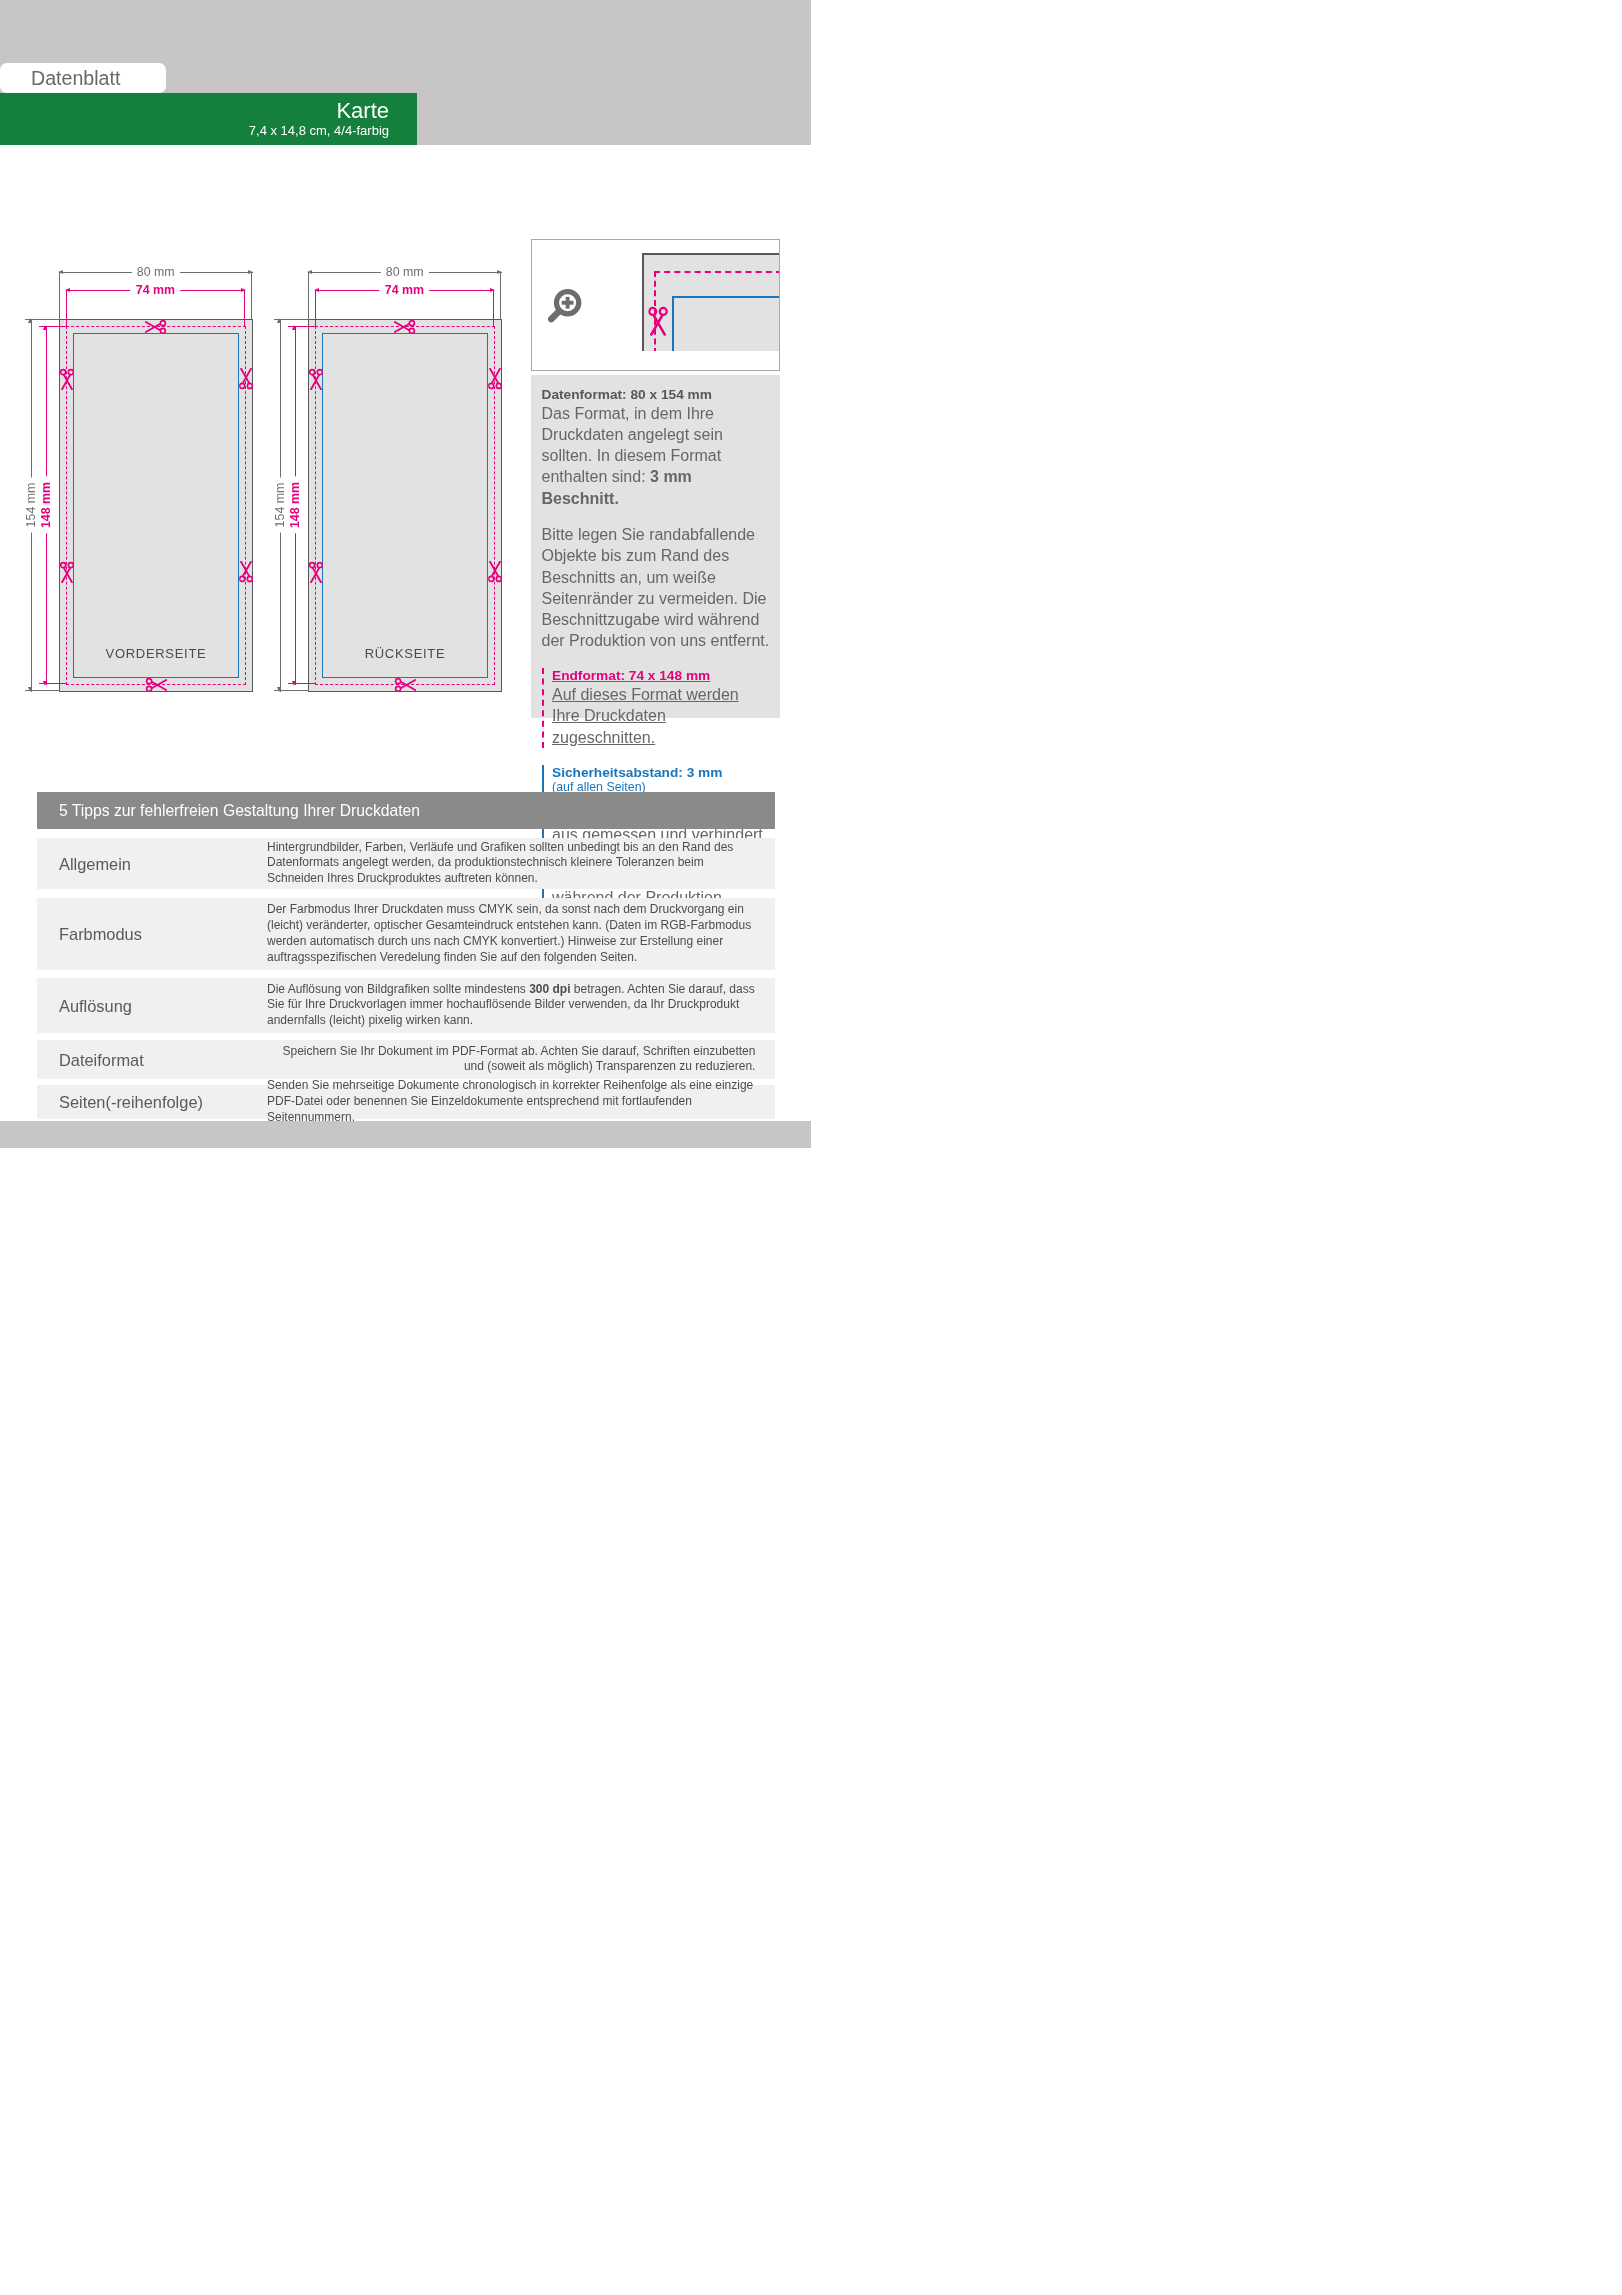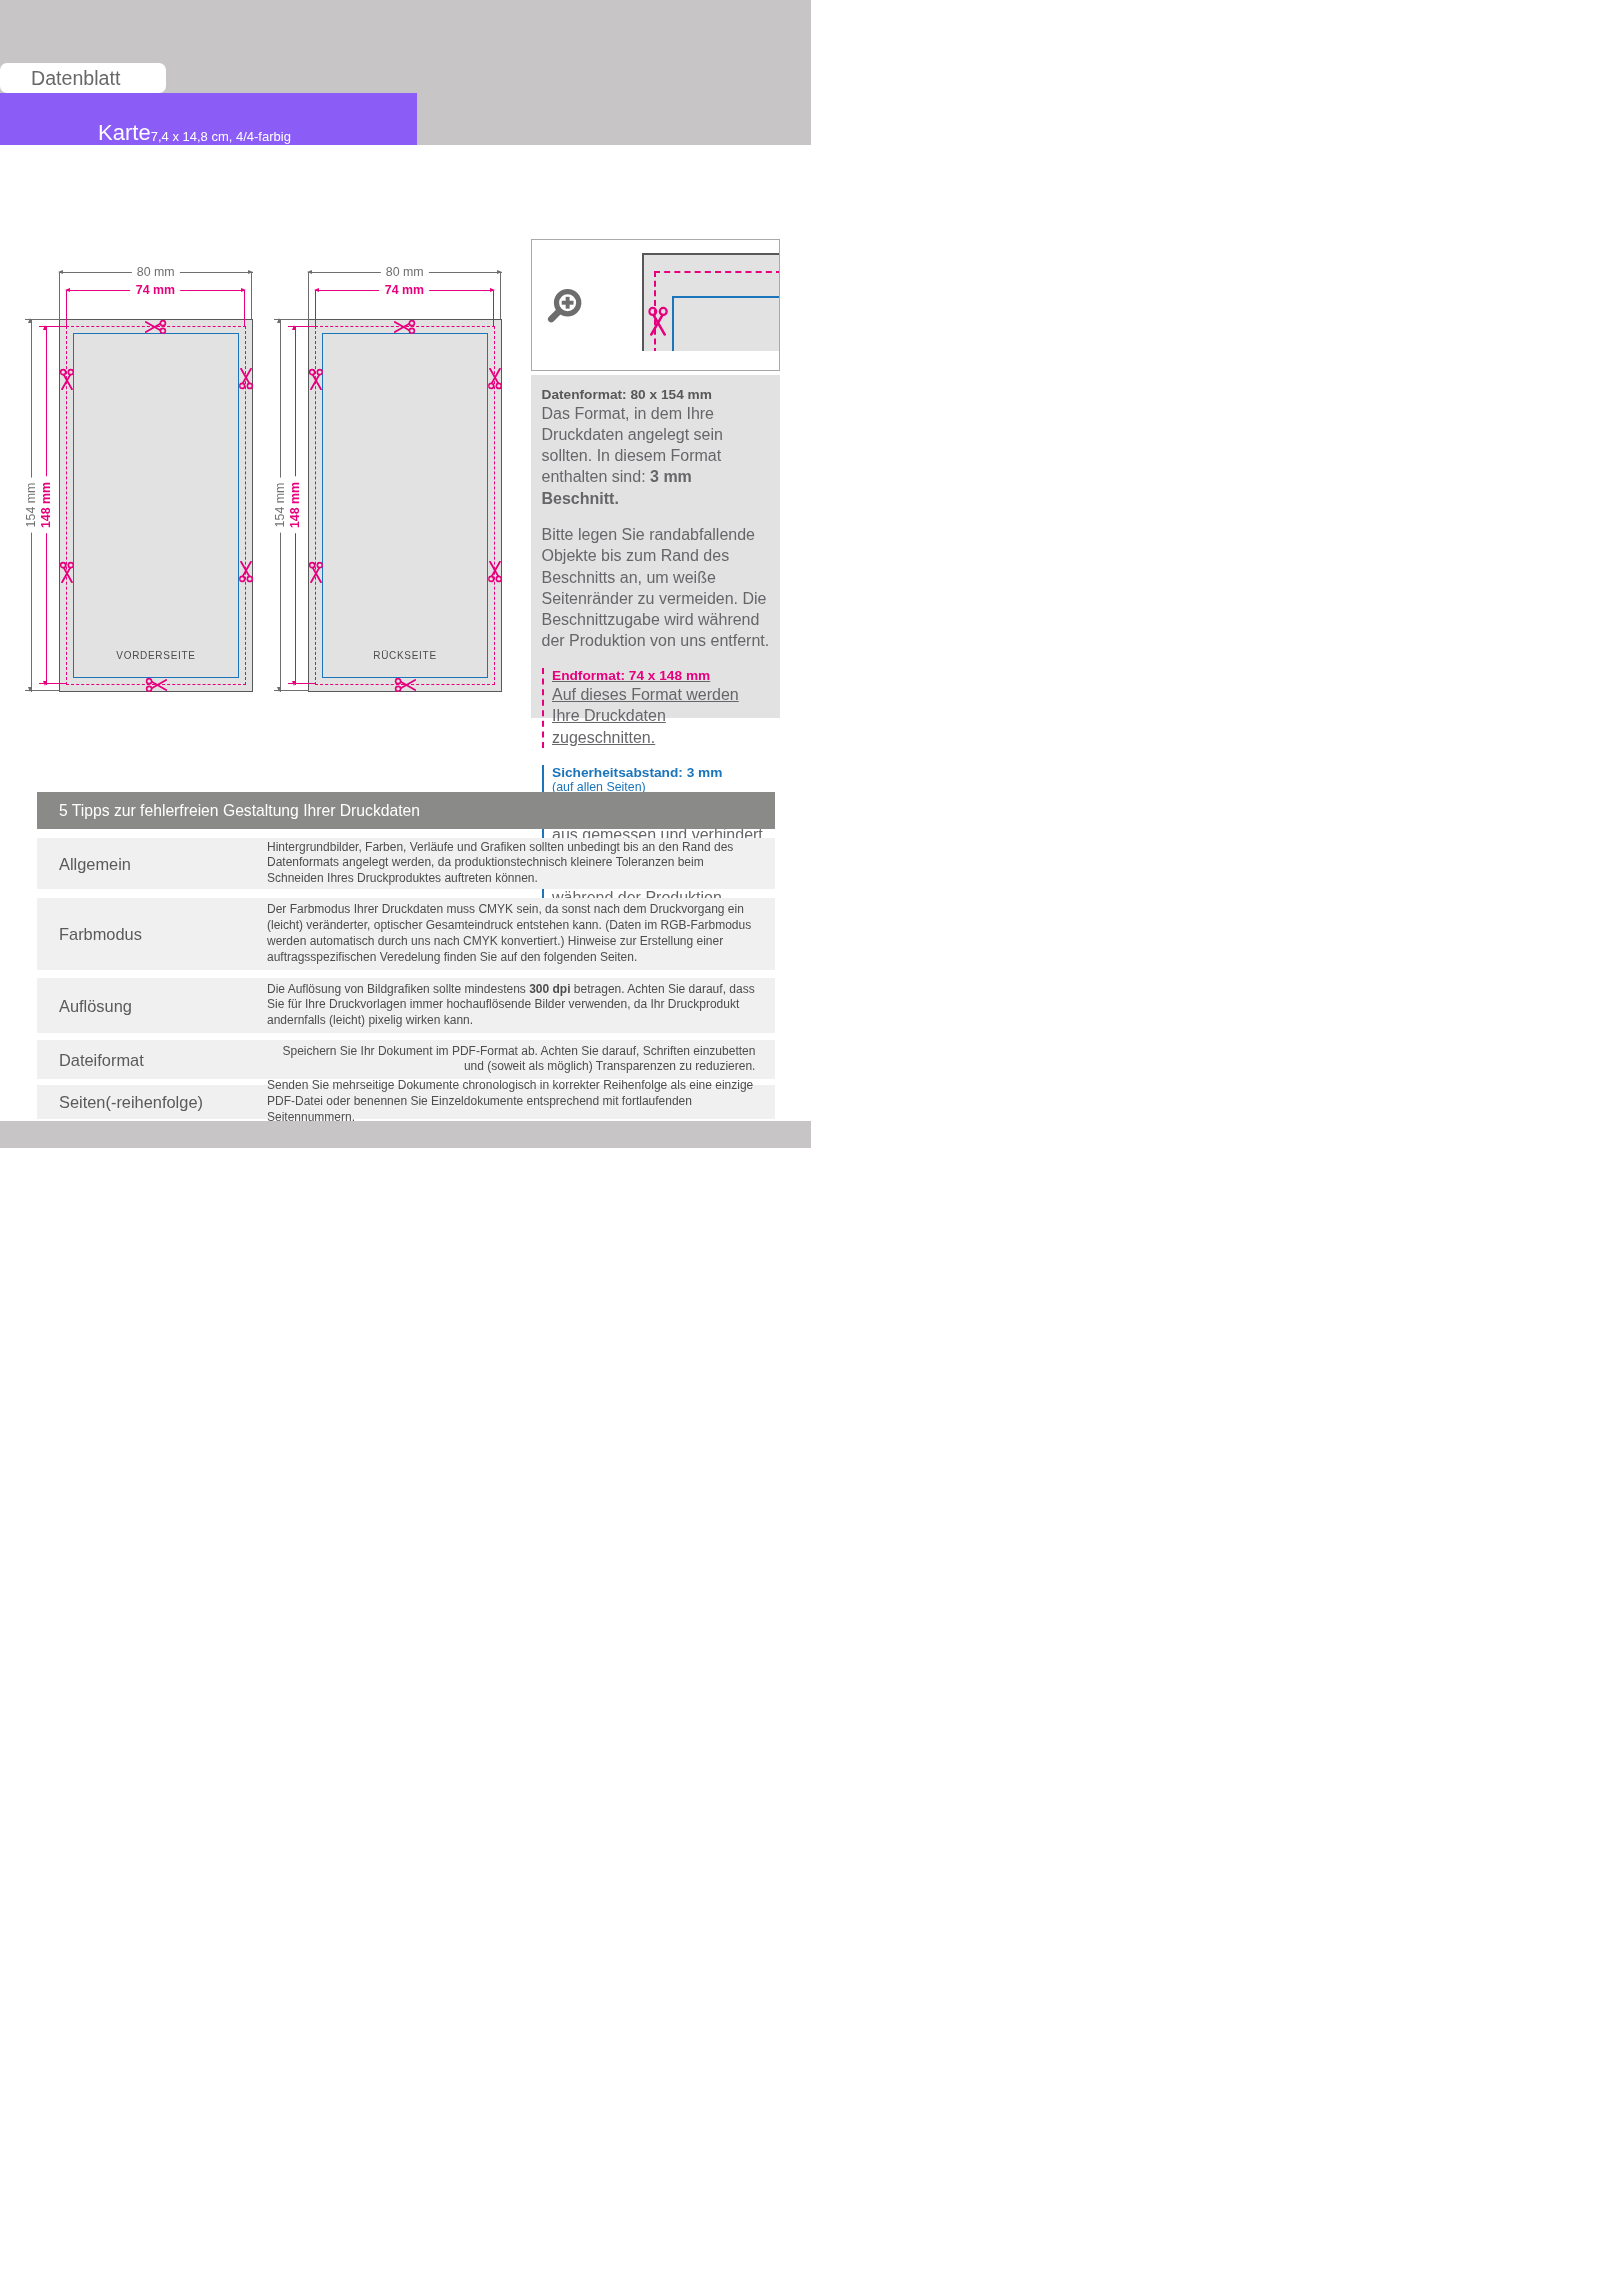--- a/index.html
+++ b/index.html
@@ -3,35 +3,35 @@
 <meta charset="utf-8">
 <style>
   html,body{margin:0;padding:0;background:#ffffff;}
   .page{position:relative;width:811px;height:1148px;background:#ffffff;overflow:hidden;
         font-family:"Liberation Sans","DejaVu Sans",sans-serif;}
 
   
   .band-top{position:absolute;left:0;top:0;width:811px;height:145px;background:#c7c5c6;}
   .datenblatt-box{position:absolute;left:0;top:63px;width:166px;height:30px;background:#ffffff;border-radius:7px;}
   .datenblatt-box span{display:block;padding-left:31px;line-height:30px;font-size:19.6px;color:#68686a;}
-  .band-product{position:absolute;left:0;top:93px;width:417px;height:52px;background:#8b5cf6;
-                display:flex;flex-direction:row;justify-content:center;align-items:flex-end;
+  .band-product{position:absolute;left:0;top:93px;width:417px;height:52px;background:#15803d;
+                display:flex;flex-direction:column;justify-content:center;align-items:flex-end;
                 padding-right:28px;box-sizing:border-box;}
   .product-title{color:#ffffff;font-size:22px;line-height:23.6px;}
   .product-subtitle{color:#ffffff;font-size:13px;line-height:15.7px;}
 
   
   .group{position:absolute;top:319px;width:194px;height:373px;background:#e3e2e2;
          border:1.3px solid #58585a;box-sizing:border-box;}
   #group-front{left:59px;}
   #group-back{left:308px;}
   .rect-cut{position:absolute;inset:5.9px;border:1.3px dashed #e6007e;}
   .rect-safe{position:absolute;inset:13px;border:1.3px solid #1b75bb;}
   .side-label{position:absolute;left:0;right:0;bottom:30px;text-align:center;
-              font-size:10px;letter-spacing:0.7px;color:#4b4b4d;}
+              font-size:13px;letter-spacing:0.7px;color:#4b4b4d;}
 
   
   .dim-h{position:absolute;height:0;border-top:1.3px solid currentColor;}
   .dim-h::before{content:'';position:absolute;left:-0.7px;top:-3.3px;width:0;height:0;
                  border-right:5.9px solid currentColor;border-top:2.6px solid transparent;border-bottom:2.6px solid transparent;}
   .dim-h::after{content:'';position:absolute;right:-0.7px;top:-3.3px;width:0;height:0;
                 border-left:5.9px solid currentColor;border-top:2.6px solid transparent;border-bottom:2.6px solid transparent;}
   .dim-v{position:absolute;width:0;border-left:1.3px solid currentColor;}
   .dim-v::before{content:'';position:absolute;top:-0.7px;left:-3.9px;width:0;height:0;
                  border-bottom:5.9px solid currentColor;border-left:2.6px solid transparent;border-right:2.6px solid transparent;}

